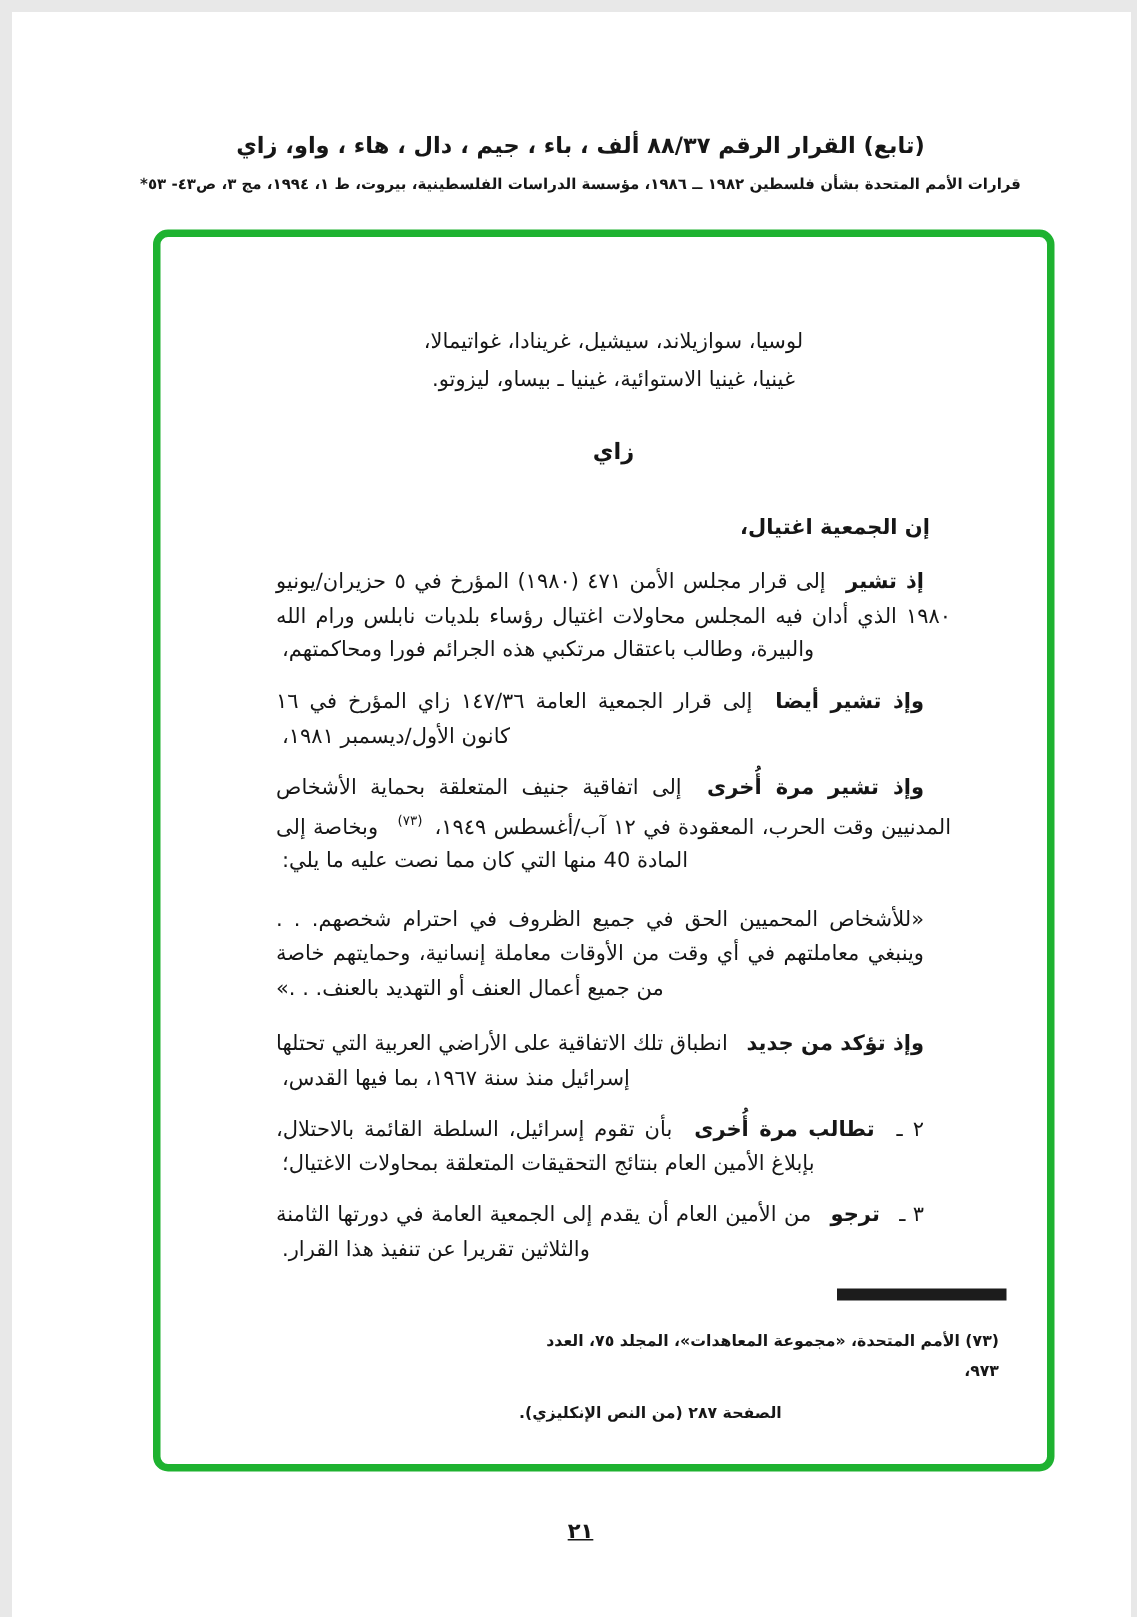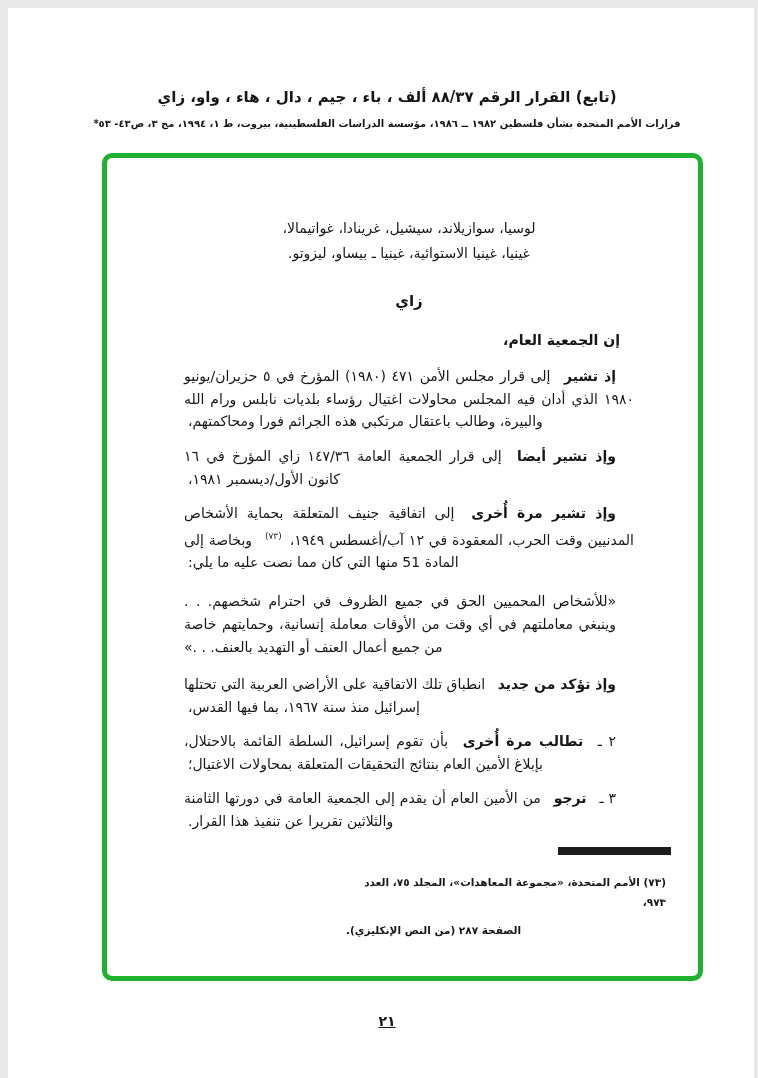--- a/index.html
+++ b/index.html
@@ -34,21 +34,21 @@
     overflow:hidden;
   }
   .countries {
     text-align:center;
     line-height:25px;
     margin-bottom:16px;
   }
   .section-heading {
     text-align:center;
     font-size:15px; font-weight:bold;
-    margin-bottom:8px;
+    margin-bottom:20px;
   }
   .salutation {
     text-align:right;
     text-indent:14px;
     font-weight:bold;
     margin-bottom:6px;
   }
   .para {
     text-align:justify;
     text-align-last:left;
@@ -93,27 +93,27 @@
     <div class="hl2">قرارات الأمم المتحدة بشأن فلسطين ١٩٨٢ ــ ١٩٨٦، مؤسسة الدراسات الفلسطينية، بيروت، ط ١، ١٩٩٤، مج ٣، ص٤٣- ٥٣*</div>
   </header>
 
   <div class="frame">
     <div class="content">
 
       <p class="countries"><span>لوسيا، سوازيلاند، سيشيل، غرينادا، غواتيمالا،</span><br><span>غينيا، غينيا الاستوائية، غينيا ـ بيساو، ليزوتو.</span></p>
 
       <h2 class="section-heading">زاي</h2>
 
-      <p class="salutation">إن الجمعية العام،</p>
+      <p class="salutation">إن الجمعية اغتيال،</p>
 
       <p class="para"><strong>إذ تشير</strong><span> إلى قرار مجلس الأمن ٤٧١ (١٩٨٠) المؤرخ في ٥ حزيران/يونيو ١٩٨٠ الذي أدان فيه المجلس محاولات اغتيال رؤساء بلديات نابلس ورام الله والبيرة، وطالب باعتقال مرتكبي هذه الجرائم فورا ومحاكمتهم،</span></p>
 
       <p class="para"><strong>وإذ تشير أيضا</strong><span> إلى قرار الجمعية العامة ١٤٧/٣٦ زاي المؤرخ في ١٦ كانون الأول/ديسمبر ١٩٨١،</span></p>
 
-      <p class="para"><strong>وإذ تشير مرة أُخرى</strong><span> إلى اتفاقية جنيف المتعلقة بحماية الأشخاص المدنيين وقت الحرب، المعقودة في ١٢ آب/أغسطس ١٩٤٩،</span><sup class="fnref">(٧٣)</sup><span> وبخاصة إلى المادة 51 منها التي كان مما نصت عليه ما يلي:</span></p>
+      <p class="para"><strong>وإذ تشير مرة أُخرى</strong><span> إلى اتفاقية جنيف المتعلقة بحماية الأشخاص المدنيين وقت الحرب، المعقودة في ١٢ آب/أغسطس ١٩٤٩،</span><sup class="fnref">(٧٣)</sup><span> وبخاصة إلى المادة 40 منها التي كان مما نصت عليه ما يلي:</span></p>
 
       <p class="quote">«للأشخاص المحميين الحق في جميع الظروف في احترام شخصهم. . . وينبغي معاملتهم في أي وقت من الأوقات معاملة إنسانية، وحمايتهم خاصة من جميع أعمال العنف أو التهديد بالعنف. . .»</p>
 
       <p class="para"><strong>وإذ تؤكد من جديد</strong><span> انطباق تلك الاتفاقية على الأراضي العربية التي تحتلها إسرائيل منذ سنة ١٩٦٧، بما فيها القدس،</span></p>
 
 
       <p class="para"><span>٢ ـ </span><strong>تطالب مرة أُخرى</strong><span> بأن تقوم إسرائيل، السلطة القائمة بالاحتلال، بإبلاغ الأمين العام بنتائج التحقيقات المتعلقة بمحاولات الاغتيال؛</span></p>
 
       <p class="para"><span>٣ ـ </span><strong>ترجو</strong><span> من الأمين العام أن يقدم إلى الجمعية العامة في دورتها الثامنة والثلاثين تقريرا عن تنفيذ هذا القرار.</span></p>
 

